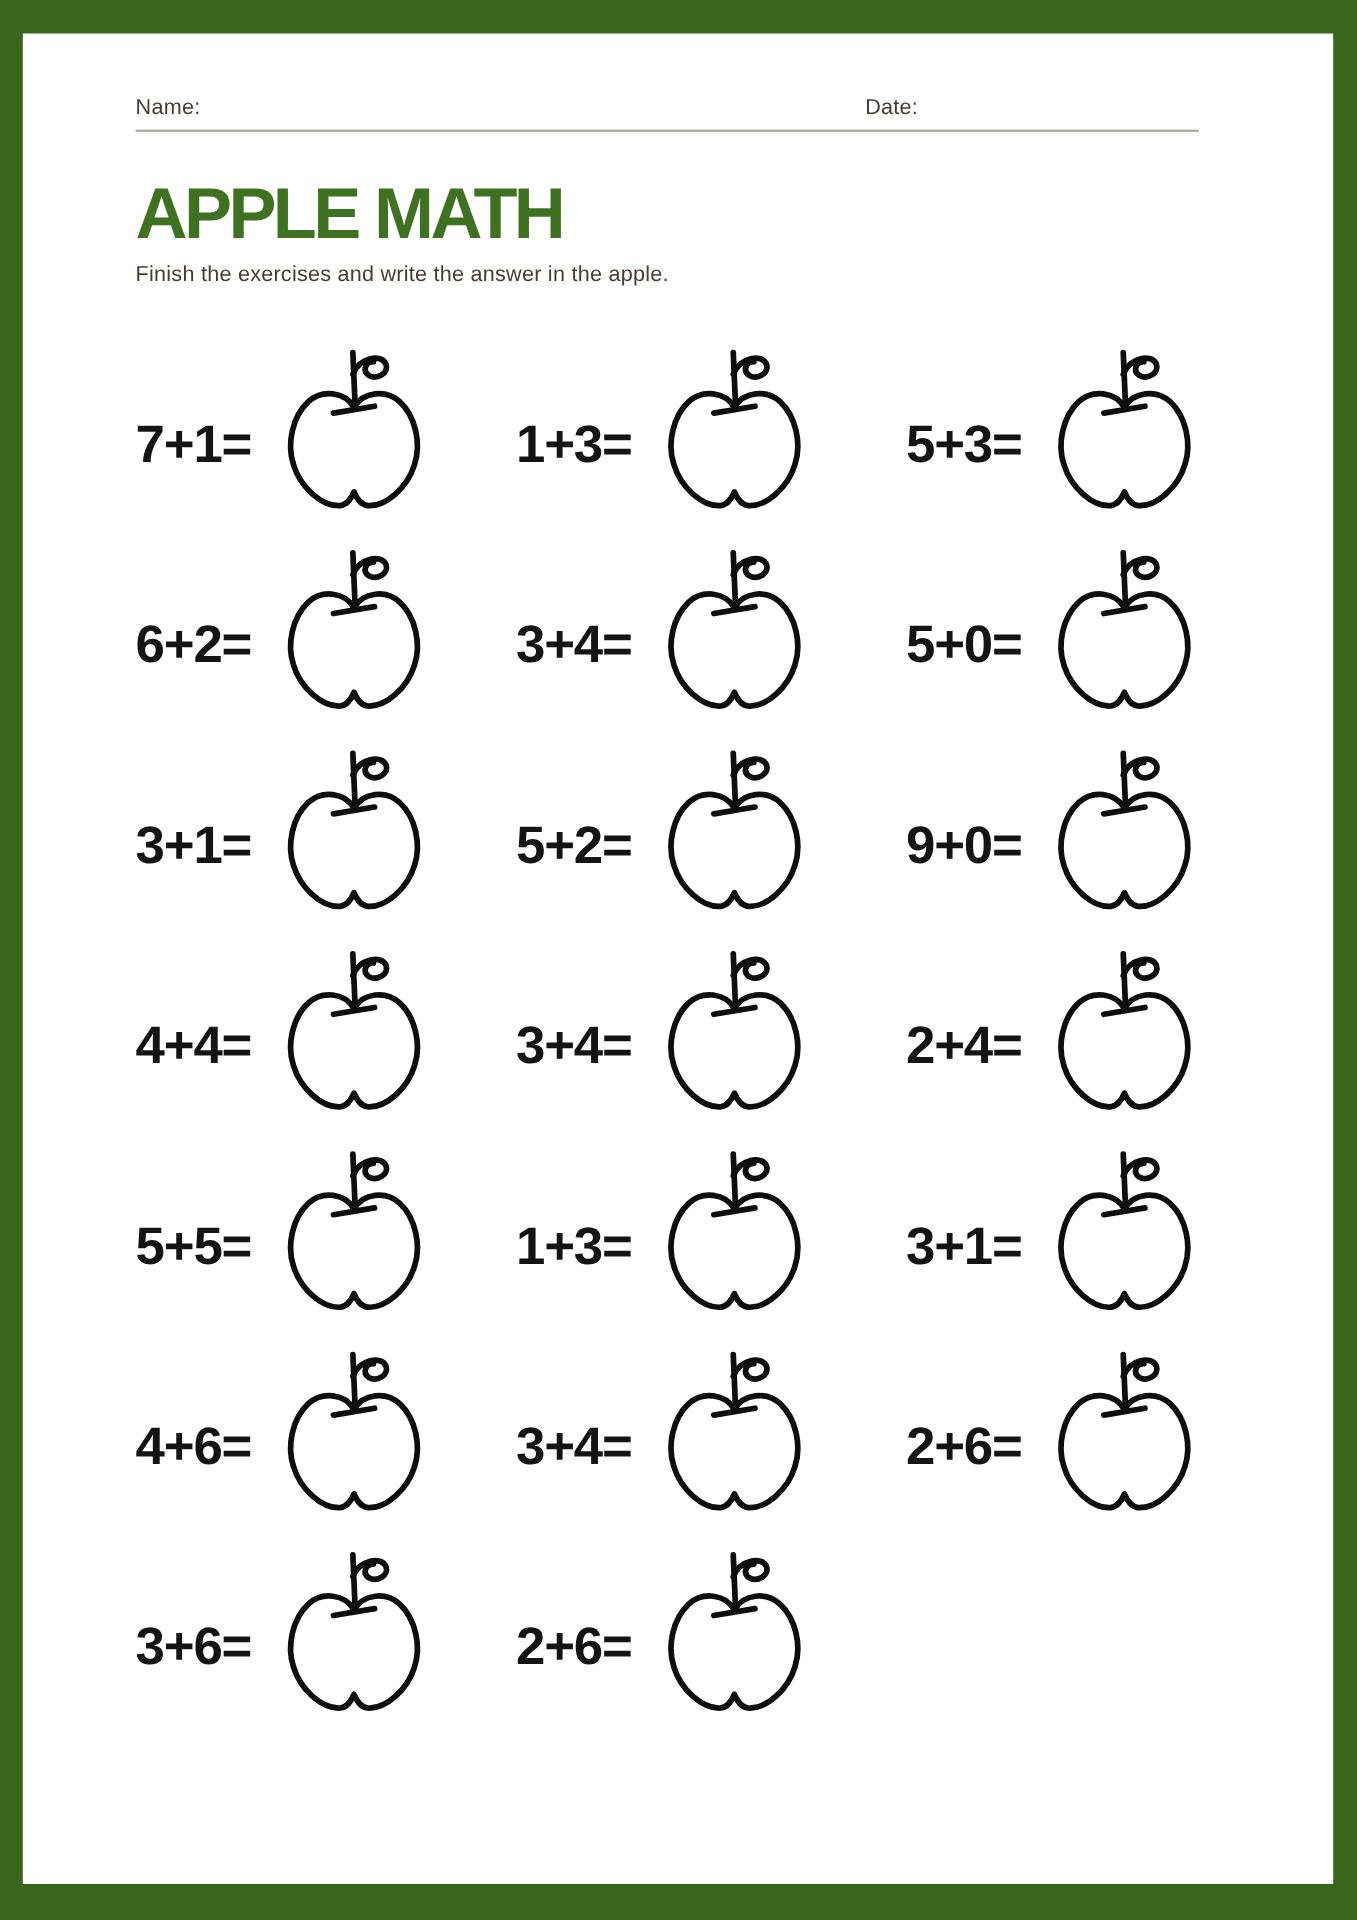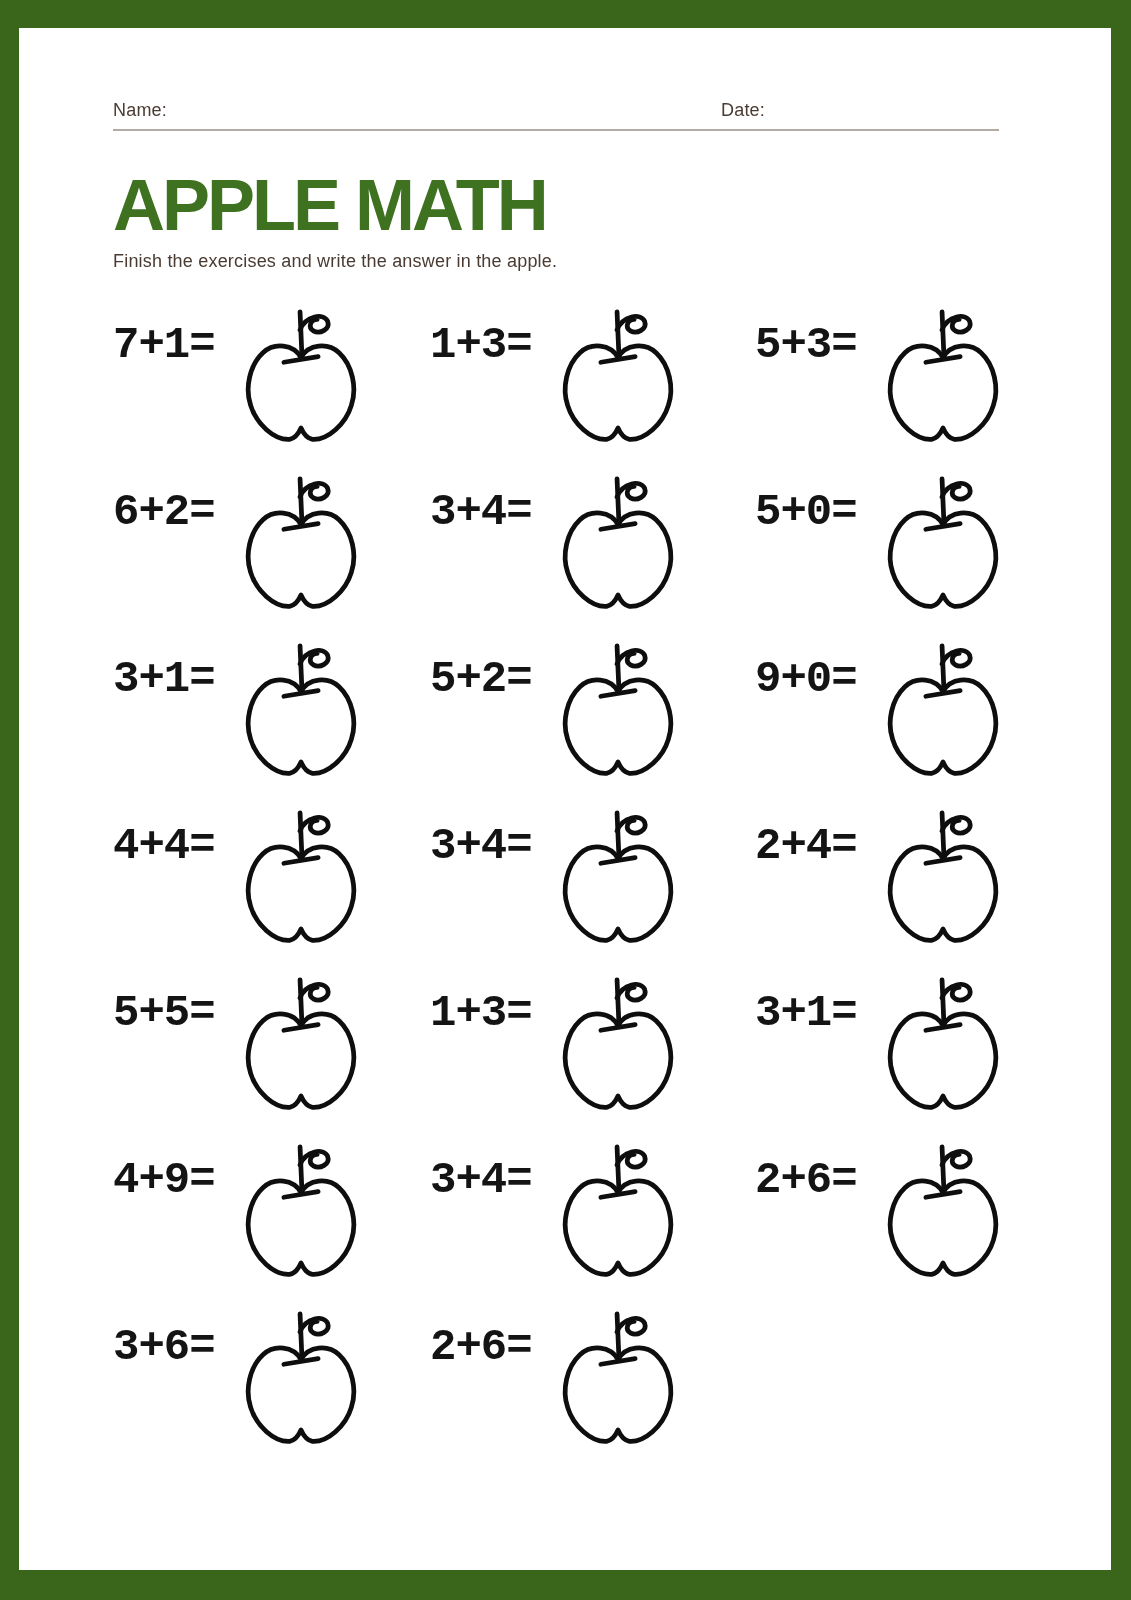--- a/index.html
+++ b/index.html
@@ -23,21 +23,21 @@
     width: 1131px;
     height: 1600px;
     background: #ffffff;
     border-style: solid;
     border-color: var(--border_green);
     border-width: 28px 20px 30px 19px;
   }
   .content {
     width: 100%;
     height: 100%;
-    padding: 72px 112px 0 94px;
+    padding: 51px 112px 0 94px;
   }
   .header-row {
     position: relative;
     height: 22px;
     width: 100%;
   }
   .field-label {
     font-size: 18px;
     color: var(--text_brown);
     letter-spacing: 0.2px;
@@ -48,42 +48,42 @@
     top: 0;
   }
   .header-line {
     width: 100%;
     height: 0;
     border-top: 2px solid var(--line_gray);
     margin-top: 7px;
   }
   .title {
     margin-top: 38px;
-    font-size: 72px;
+    font-size: 60px;
     line-height: 1.0;
     font-weight: 900;
     letter-spacing: -3px;
     color: var(--title_green);
     font-family: "Liberation Sans", sans-serif;
   }
   .subtitle {
     margin-top: 10px;
     font-size: 18px;
     color: var(--text_brown);
     letter-spacing: 0.2px;
   }
   .grid {
     margin-top: 36px;
     display: grid;
     grid-template-columns: 317px 325px 1fr;
     grid-auto-rows: 167px;
   }
   .cell {
     display: flex;
-    font-family: Liberation Mono, monospace;
+    align-items: center;
   }
   .prob {
     font-size: 44px;
     font-weight: 700;
     color: var(--problem_black);
     letter-spacing: -1px;
     transform: translateY(12px);
     white-space: nowrap;
   }
   .apple {
@@ -216,21 +216,21 @@
           </svg>
       </div>
 
       <div class="cell">
         <span class="prob">3+1=</span>
         <svg class="apple" viewBox="0 0 130 145">
             <use href="#apple-shape"></use>
           </svg>
       </div>
       <div class="cell">
-        <span class="prob">4+9=</span>
+        <span class="prob">4+6=</span>
         <svg class="apple" viewBox="0 0 130 145">
             <use href="#apple-shape"></use>
           </svg>
       </div>
       <div class="cell">
         <span class="prob">3+4=</span>
         <svg class="apple" viewBox="0 0 130 145">
             <use href="#apple-shape"></use>
           </svg>
       </div>

